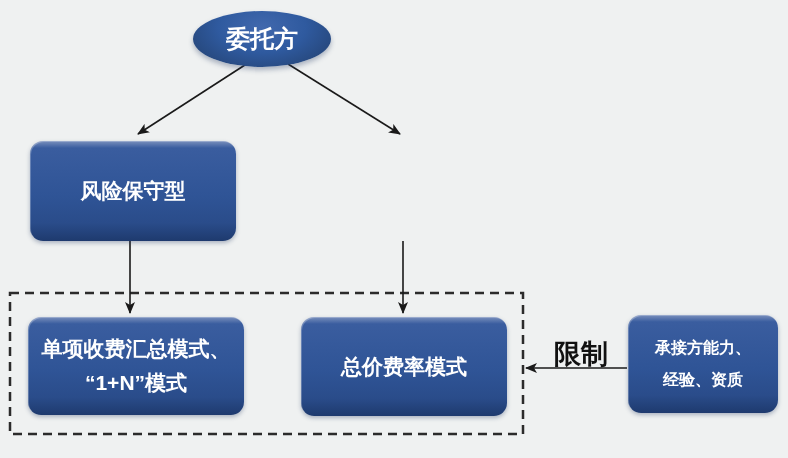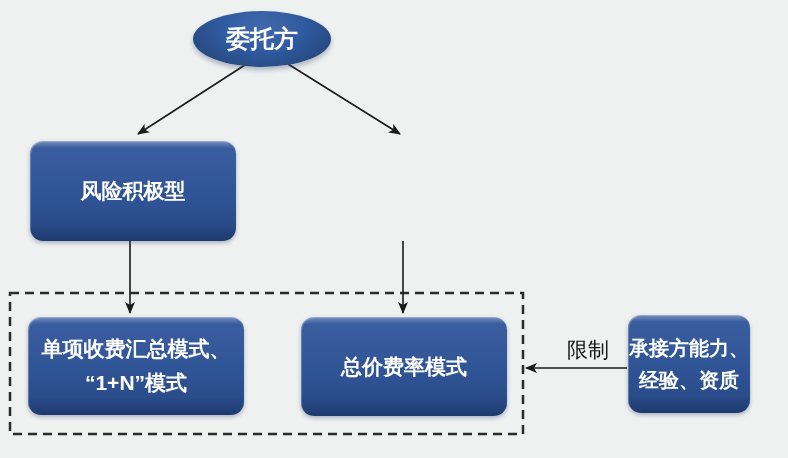--- a/index.html
+++ b/index.html
@@ -54,29 +54,29 @@
       #1e3a72 100%);
     box-shadow: 0 3px 5px rgba(40,60,100,0.35);
     font-size: 24px;
   }
   .node .line { display: block; }
   #node-client      { left: 193px; top: 11px;  width: 138px; height: 56px; }
   #node-conservative{ left: 30px;  top: 141px; width: 206px; height: 100px; }
   #node-aggressive  { left: 300px; top: 141px; width: 209px; height: 100px; }
   #node-itemized    { left: 28px;  top: 317px; width: 216px; height: 98px; }
   #node-lumpsum     { left: 301px; top: 317px; width: 206px; height: 99px; }
-  #node-contractor  { left: 628px; top: 315px; width: 122px; height: 98px;
-                      font-size: 20px; line-height: 32px; }
+  #node-contractor  { left: 628px; top: 315px; width: 150px; height: 98px;
+                      font-size: 16px; line-height: 32px; }
   .arrow-label {
     position: absolute;
     left: 553px; top: 336px;
     width: 56px;
-    text-align: right;
-    font-size: 21px;
-    font-weight: normal;
+    text-align: center;
+    font-size: 27px;
+    font-weight: bold;
     color: #111111;
   }
 </style>
 </head>
 <body>
 
 <div class="canvas">
 
   <svg class="arrow-layer" viewBox="0 0 788 458">
     <defs>
@@ -92,21 +92,21 @@
     <line x1="130" y1="241" x2="130" y2="313" stroke="#1a1a1a" stroke-width="1.6" marker-end="url(#arrowhead)"></line>
     <line x1="403" y1="241" x2="403" y2="313" stroke="#1a1a1a" stroke-width="1.6" marker-end="url(#arrowhead)"></line>
     <line x1="627" y1="368" x2="526" y2="368" stroke="#1a1a1a" stroke-width="1.6" marker-end="url(#arrowhead)"></line>
   </svg>
 
   <div class="node ellipse-node" id="node-client">
     <span class="line">委托方</span>
   </div>
 
   <div class="node rect-node" id="node-conservative">
-    <span class="line">风险积极型</span>
+    <span class="line">风险保守型</span>
   </div>
 
 
   <div class="node rect-node" id="node-itemized">
     <span class="line">单项收费汇总模式、</span>
     <span class="line">“1+N”模式</span>
   </div>
 
   <div class="node rect-node" id="node-lumpsum">
     <span class="line">总价费率模式</span>

